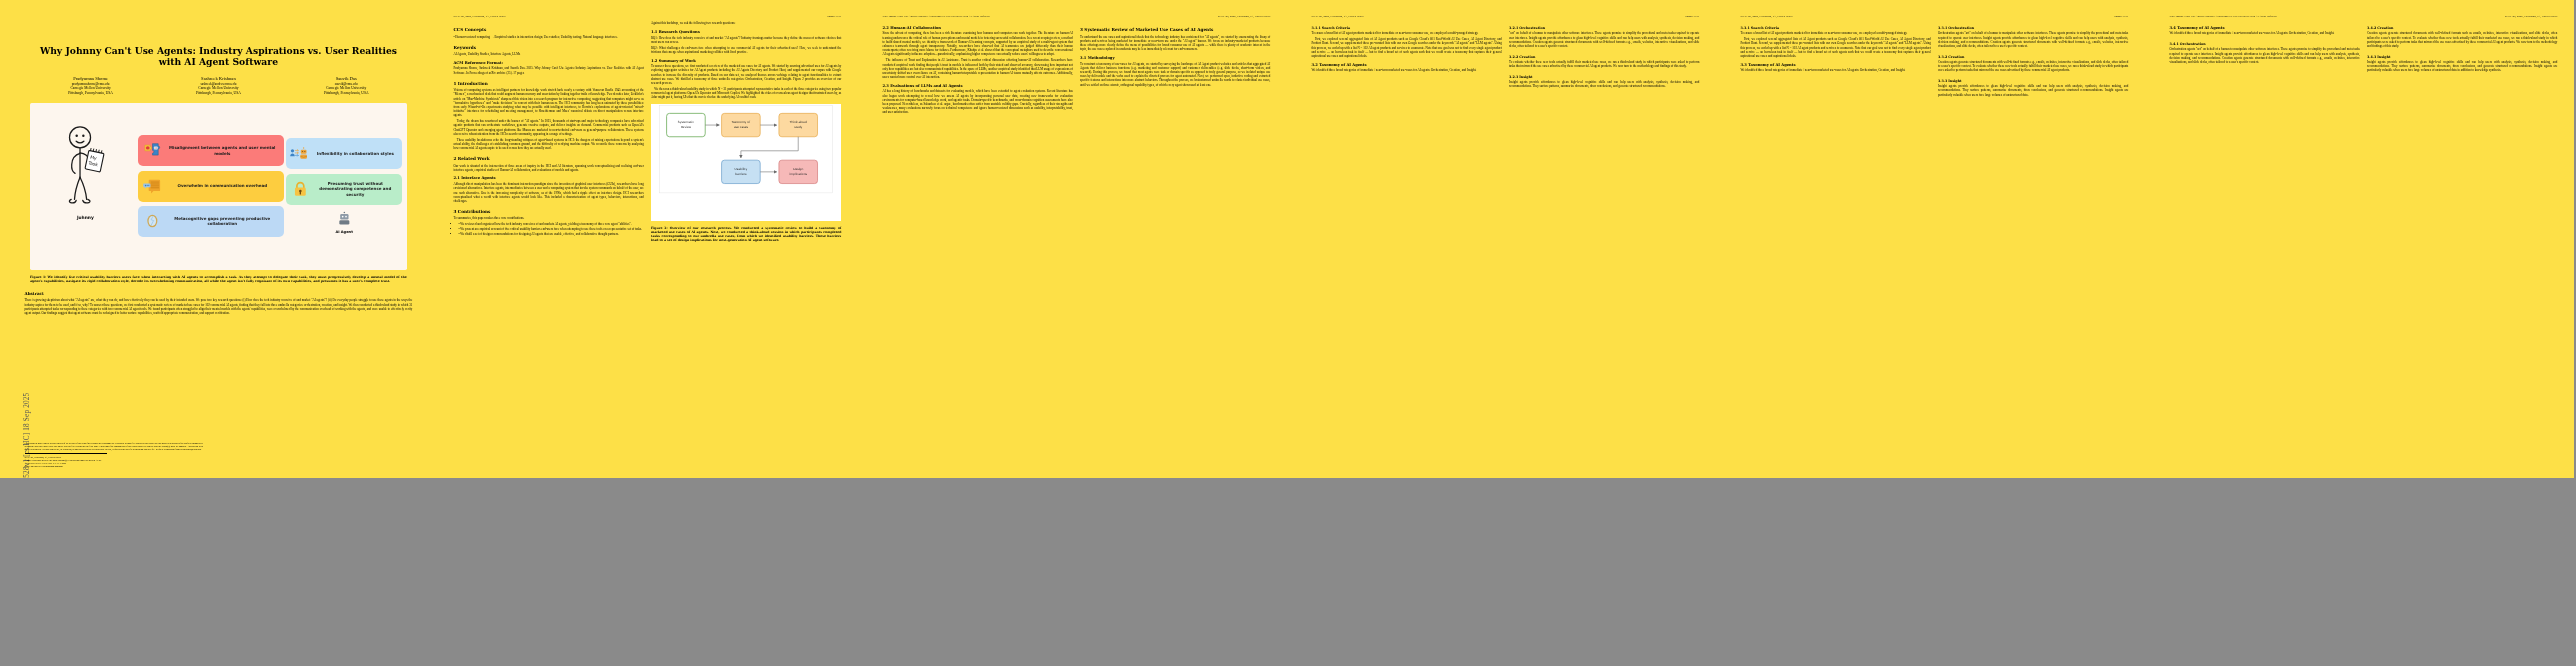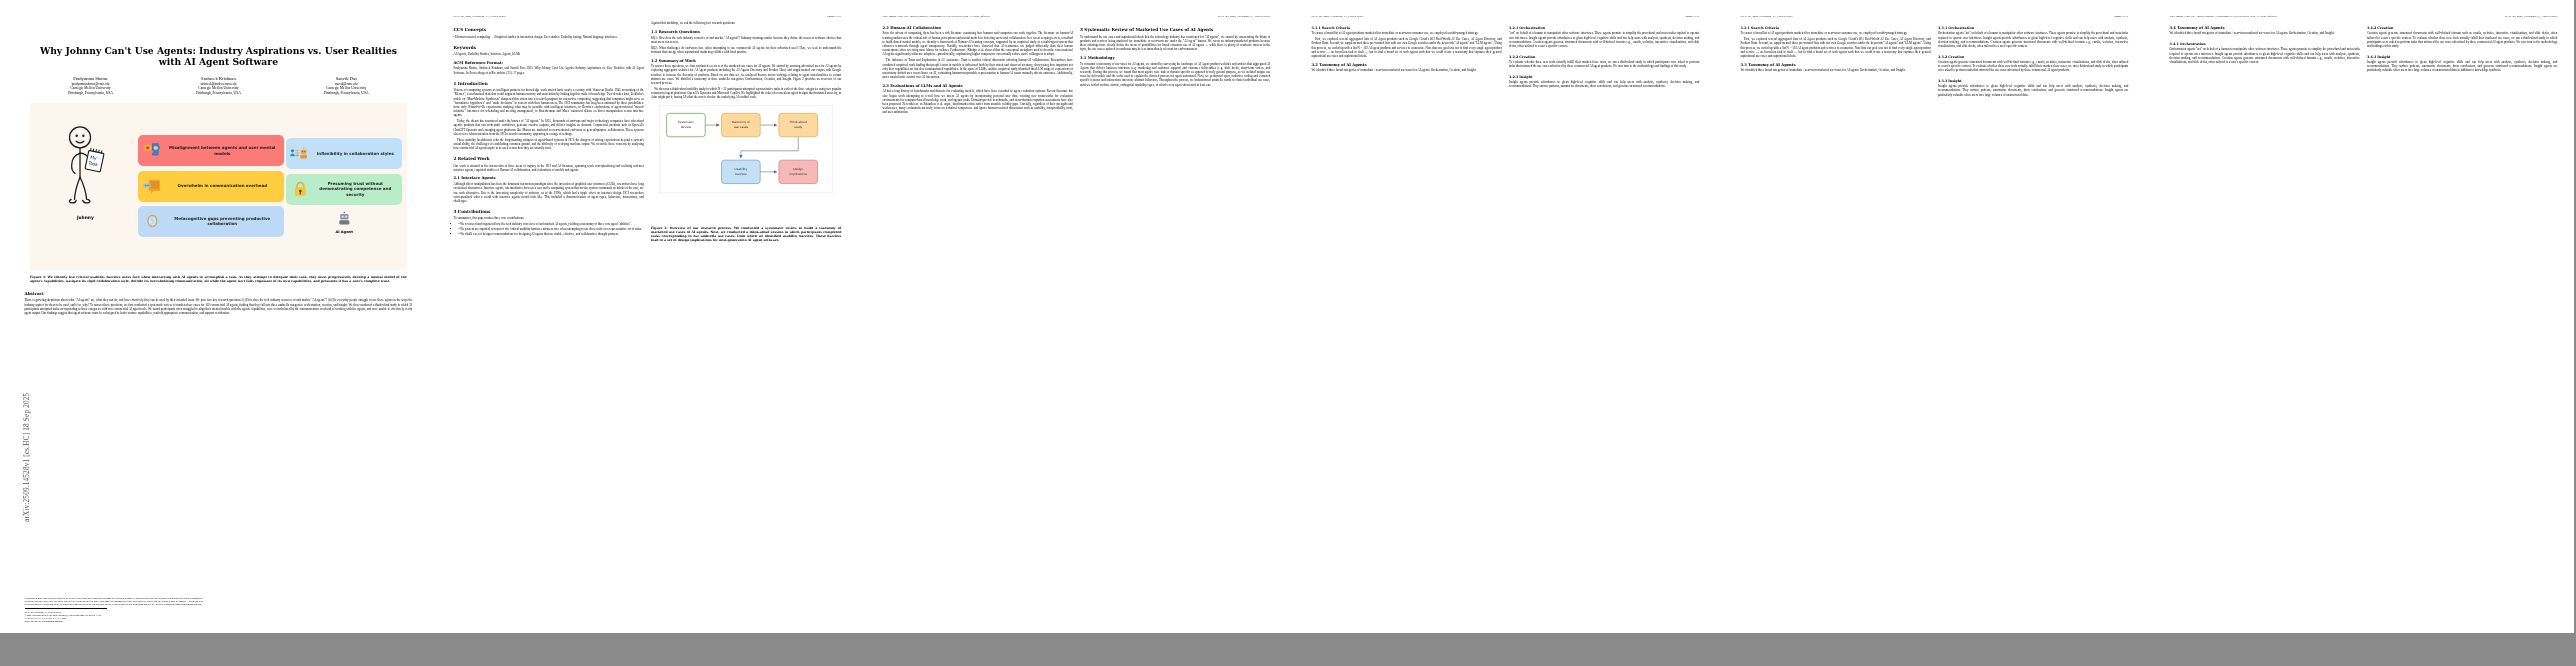--- a/index.html
+++ b/index.html
@@ -1,18 +1,18 @@
 <!DOCTYPE html>
 <html style="font-size:9px"><head>
 <meta charset="utf-8">
 <style>
   html,body{margin:0;padding:0;background:#8a8a8a;}
   body{font-family:"Liberation Serif", serif;}
   .strip{width:2576px;height:667px;display:flex;gap:0;background:#8a8a8a;}
-  .page{width:429px;height:633px;background:#ffffff;position:relative;overflow:hidden;box-sizing:border-box;}
+  .page{width:429px;height:478px;background:#fde047;position:relative;overflow:hidden;box-sizing:border-box;}
   .page-inner{position:absolute;left:24.5px;top:14.5px;right:16.7px;bottom:10px;}
   .runhead{display:flex;justify-content:space-between;font-size:2.6px;color:#111;letter-spacing:0.1px;margin-bottom:3.9px;}
   .runhead .rl{font-style:normal;}
   .arxiv{position:absolute;left:4.4px;top:139px;width:233px;transform:rotate(-90deg);transform-origin:0 0;font-size:7.2px;color:#555;letter-spacing:0.2px;white-space:nowrap;font-family:"Liberation Serif",serif;}
   .arxiv-wrap{position:absolute;left:19px;top:383px;height:0;}
   
   h1.title{font-family:"DejaVu Serif",serif;font-weight:bold;font-size:9.2px;line-height:1.22;text-align:center;margin:30px 9px 0 9px;color:#000;}
   .authors{display:flex;justify-content:space-between;margin:9px 2.2px 0 2.2px;}
   .author{flex:1;text-align:center;}
   .author .nm{font-size:4.6px;line-height:1.25;}

